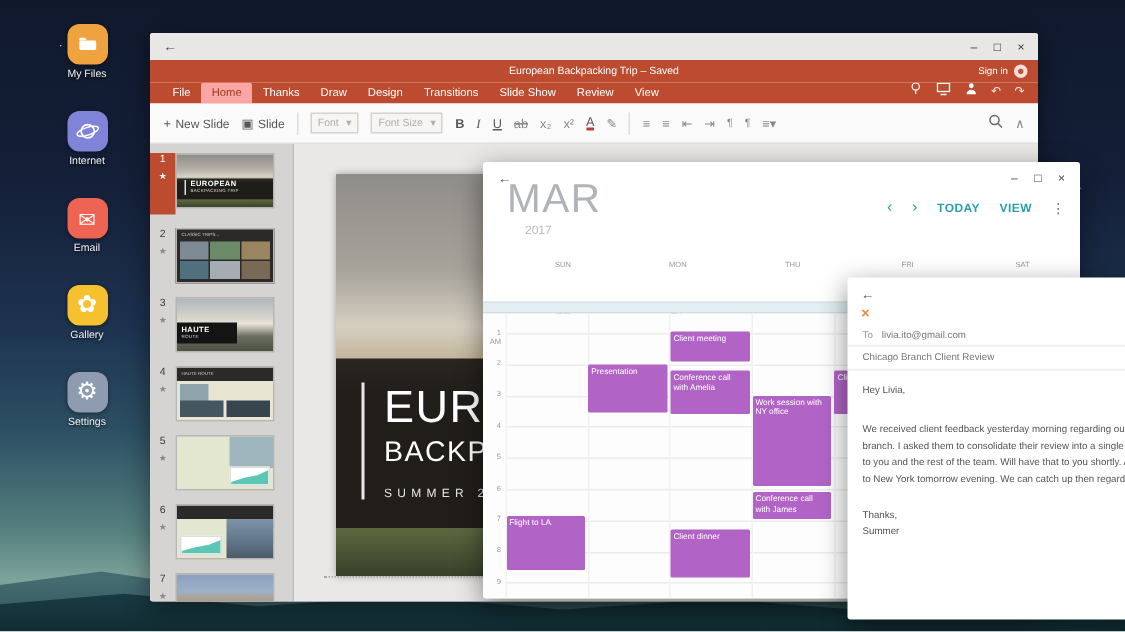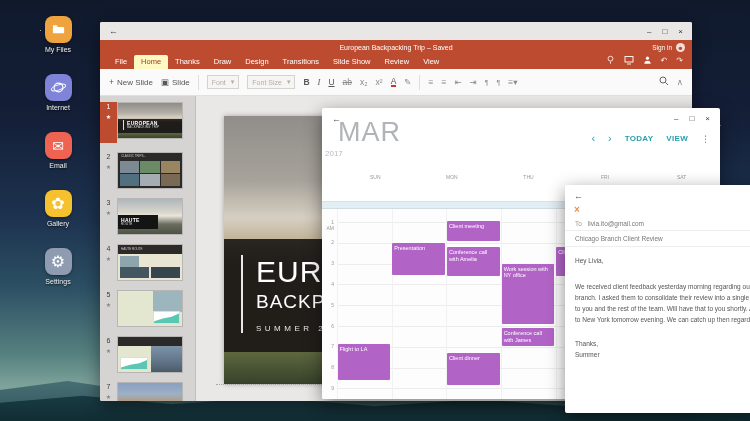--- a/index.html
+++ b/index.html
@@ -35,21 +35,21 @@
   .ppt-back{font-size:9px;color:#444}
   .win-controls{margin-left:auto;display:flex;gap:11px;font-size:8px;color:#333}
   .win-controls span{cursor:default}
   .ppt-redbar{height:15px;background:#bc4b2f;position:relative;display:flex;align-items:center;flex:none}
   .ppt-title{position:absolute;left:0;right:0;text-align:center;color:#fff;font-size:7px}
   .ppt-signin{margin-left:auto;display:flex;align-items:center;gap:4px;padding-right:7px;color:#fff;font-size:6.5px}
   .ppt-avatar{width:9px;height:9px;border-radius:50%;background:#f5ded6;display:flex;align-items:center;justify-content:center;
     color:#b5492e;font-size:6px;line-height:1}
   .ppt-menubar{height:14px;background:#bc4b2f;display:flex;align-items:flex-end;padding:0 0 0 8px;flex:none}
   .tab{font-size:7.5px;color:#fff;padding:2px 7px 3px;cursor:default;white-space:nowrap}
-  .tab.active{background:#fef9c3;color:#9e3a21;border-radius:2px 2px 0 0}
+  .tab.active{background:#fca5a5;color:#9e3a21;border-radius:2px 2px 0 0}
   .menu-icons{margin-left:auto;display:flex;align-items:center;gap:9px;padding-right:9px;color:#fff}
   .menu-icons .uglyph{font-size:8px;opacity:.85}
   .ppt-toolbar{height:27px;background:#fbfafa;border-bottom:1px solid #e2e0de;display:flex;align-items:center;
     padding:0 9px;gap:8px;font-size:8px;color:#555;flex:none}
   .tbtn{display:flex;align-items:center;gap:3px;white-space:nowrap;cursor:default}
   .tsep{width:1px;height:15px;background:#e0deda}
   .tdrop{border:1px solid #d5d3d0;background:#f6f5f4;color:#b0aeab;font-size:7px;padding:2px 4px;display:flex;gap:5px;align-items:center;white-space:nowrap}
   .tglyph{font-size:8.5px;color:#5a5856}
   .tglyph.it{font-style:italic;font-family:"Liberation Serif",serif}
   .tglyph.un{text-decoration:underline}
@@ -103,21 +103,21 @@
   .sl-title{font-size:30px;font-weight:300;letter-spacing:1px;line-height:1.15}
   .sl-sub{font-size:19px;font-weight:300;letter-spacing:1px;line-height:1.3}
   .sl-tag{font-size:8px;letter-spacing:3.5px;margin-top:9px;color:#e5e5e5}
   .canvas-dots{position:absolute;left:20px;width:440px;bottom:16px;border-top:1px dotted #a8a6a3}
 
   
   .cal{left:322px;top:108px;width:398px;height:291px;z-index:20;border-radius:2px;overflow:hidden}
   .cal-back{position:absolute;top:6px;left:10px;font-size:9px;color:#555}
   .cal .win-controls{position:absolute;top:6px;right:10px;color:#444}
   .cal-month{position:absolute;top:11px;left:16px;font-size:27px;color:#b0b4b9;letter-spacing:1px;line-height:1}
-  .cal-year{position:absolute;top:41px;left:3px;font-size:8px;color:#b8bbbe}
+  .cal-year{position:absolute;top:41px;left:28px;font-size:8px;color:#b8bbbe}
   .cal-nav{position:absolute;top:25px;right:10px;display:flex;align-items:center;gap:13px}
   .cal-nav .chev{font-size:11px;color:#2aa0ac;line-height:1}
   .cal-nav .txt{font-size:8px;font-weight:bold;color:#2aa0ac;letter-spacing:.3px}
   .cal-nav .dots{font-size:9px;color:#5d6a70}
   .cal-days{position:absolute;top:64px;left:15px;right:0;height:30px;display:flex}
   .cal-day{flex:1;text-align:center;position:relative}
   .cal-day .dn{font-size:5px;color:#999;display:block;margin-top:2px}
   .cal-day .dt{font-size:9px;color:#444;display:inline-block;margin-top:20px;min-width:38px;padding:1px 0 2px}
   .cal-day.selected .dt{background:#ecf5f6;border:1px solid #8fc7cd;color:#2aa0ac}
   .allday{position:absolute;top:93px;left:0;right:0;height:8px;background:#e1eef3;border-top:1px solid #d8e2e4;border-bottom:1px solid #d2dcdf}

